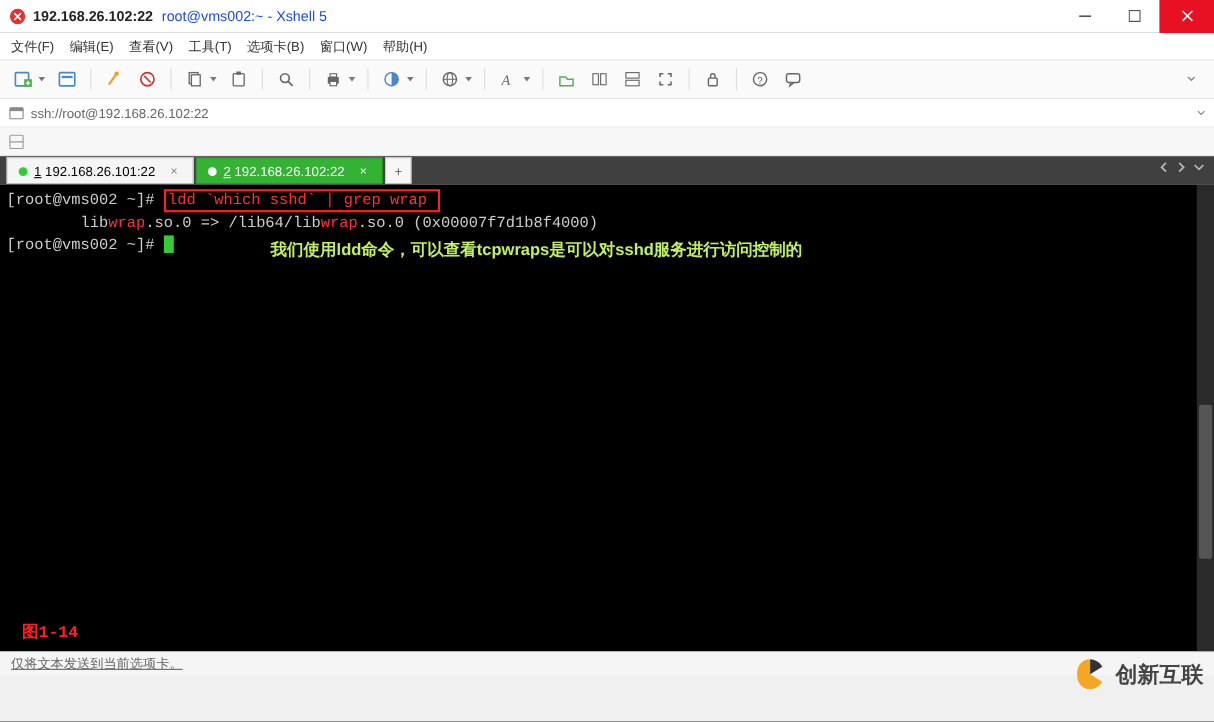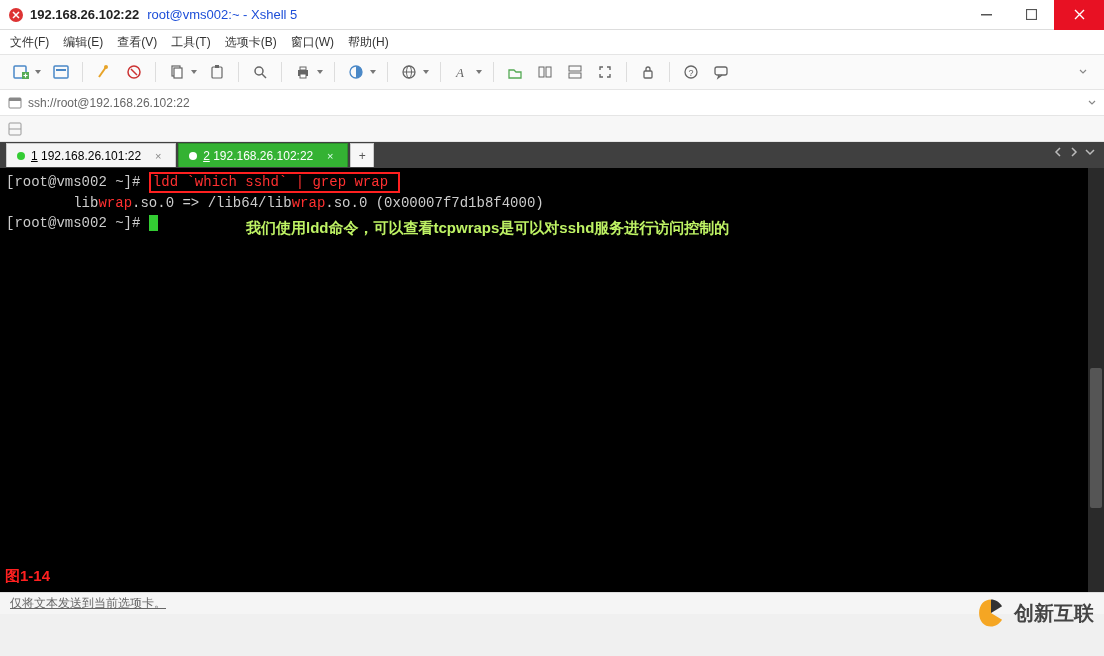--- a/index.html
+++ b/index.html
@@ -44,21 +44,21 @@
 .tabbar .nav-arrows { position: absolute; right: 8px; top: 4px; display: flex; gap: 4px; color: #bbb; }
 .tabbar .nav-arrows svg { width: 12px; height: 12px; }
 
 .terminal { position: relative; height: 424px; background: #000; color: #ccc; font-family: "Consolas","Courier New",monospace; font-size: 14px; line-height: 20px; padding: 4px 6px; white-space: pre; overflow: hidden; }
 .terminal .scrollbar { position:absolute; right:0; top:0; bottom:0; width:16px; background:#2a2a2a; }
 .terminal .scrollbar .thumb { position:absolute; left:2px; right:2px; top:200px; height:140px; background:#555; border-radius:2px; }
 .prompt { color: #ccc; }
 .cmd-hl { color: #ff3030; border: 2px solid #ff2020; padding: 0 2px; display: inline-block; line-height: 17px; }
 .redtxt { color: #ff3030; }
 .annotation { color: #bef264; font-family: "Microsoft YaHei", sans-serif; font-size: 15px; font-weight: bold; position: absolute; left: 246px; top: 50px; }
-.fig-label { position: absolute; left: 5px; bottom: 6px; color: #ff2020; font-family: Liberation Sans, sans-serif; font-size: 15px; font-weight: bold; }
+.fig-label { position: absolute; left: 20px; bottom: 6px; color: #ff2020; font-family: Liberation Mono, monospace; font-size: 15px; font-weight: bold; }
 .cursor { display: inline-block; width: 9px; height: 16px; background: #3c3; vertical-align: middle; }
 
 .statusbar { height: 22px; background: #f5f5f5; border-top: 1px solid #ddd; display: flex; align-items: center; padding: 0 10px; color: #666; font-size: 12px; text-decoration: underline; }
 
 .watermark { position: absolute; right: 10px; bottom: 26px; display: flex; align-items: center; gap: 6px; }
 .watermark .wm-icon svg { width: 34px; height: 34px; }
 .watermark .wm-text { font-family: "Microsoft YaHei"; font-size: 20px; font-weight: bold; color: #444; }
 
 svg { display: block; }
 </style>

